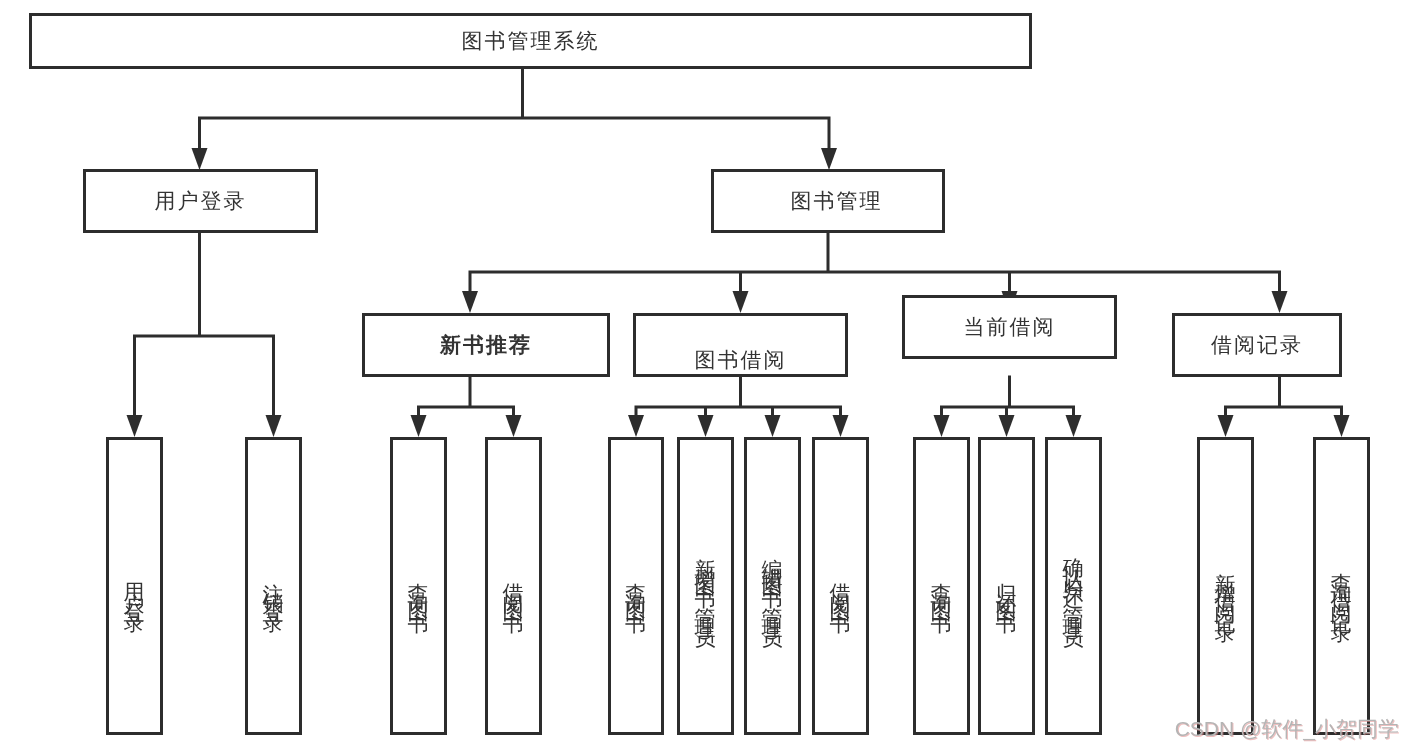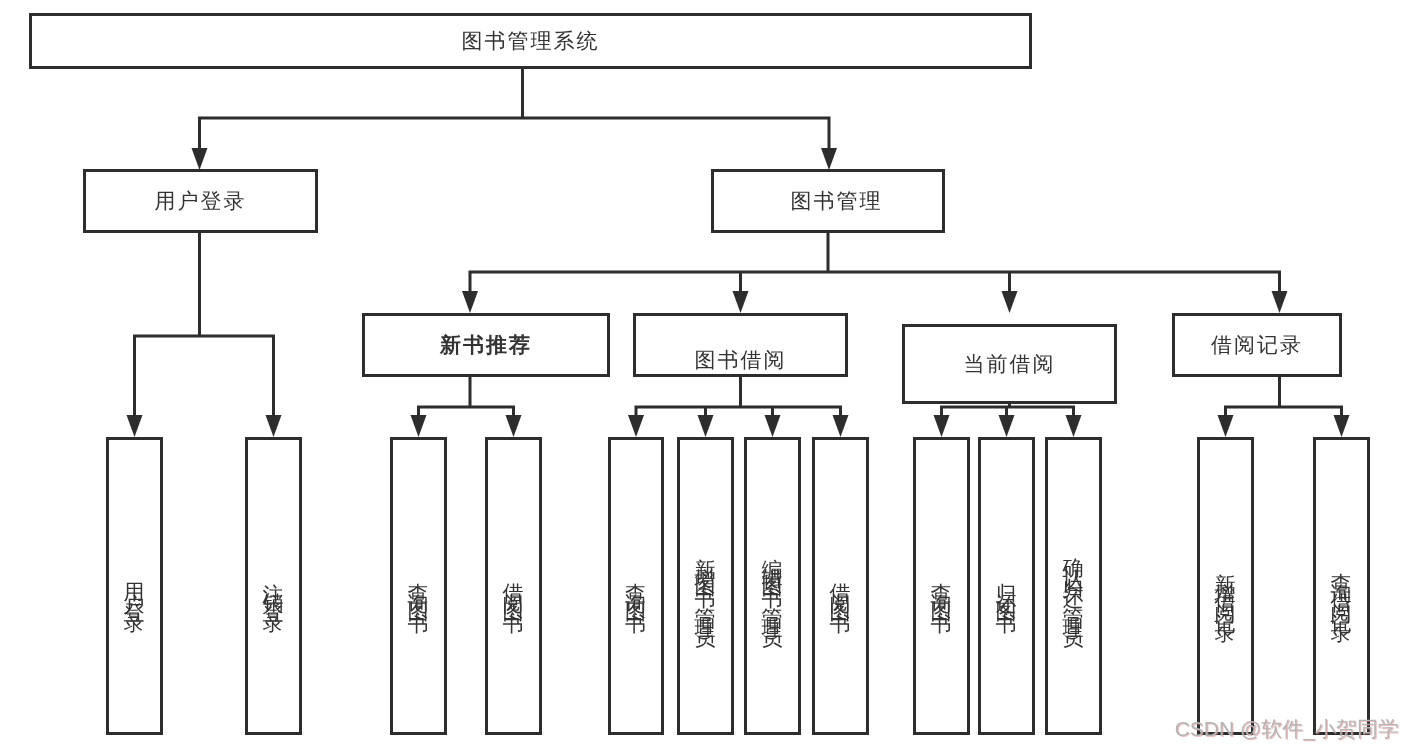--- a/index.html
+++ b/index.html
@@ -106,21 +106,21 @@
   <div class="box h" style="left:711px; top:169px; width:234px; height:64px;padding-left:17px;">
     <span>图书管理</span>
   </div>
 
   <div class="box h" style="left:362px; top:313px; width:248px; height:64px;font-weight:bold;">
     <span>新书推荐</span>
   </div>
   <div class="box h" style="left:633px; top:313px; width:215px; height:64px;align-items:flex-end;">
     <span>图书借阅</span>
   </div>
-  <div class="box h" style="left:902px; top:324px; width:215px; height:80px;">
+  <div class="box h" style="left:902px; top:295px; width:215px; height:64px;">
     <span>当前借阅</span>
   </div>
   <div class="box h" style="left:1172px; top:313px; width:170px; height:64px;">
     <span>借阅记录</span>
   </div>
 
   <div class="box v" style="left:106px; top:437px; width:57px; height:298px;">
     <span>用户登录</span>
   </div>
   <div class="box v" style="left:245px; top:437px; width:57px; height:298px;">

